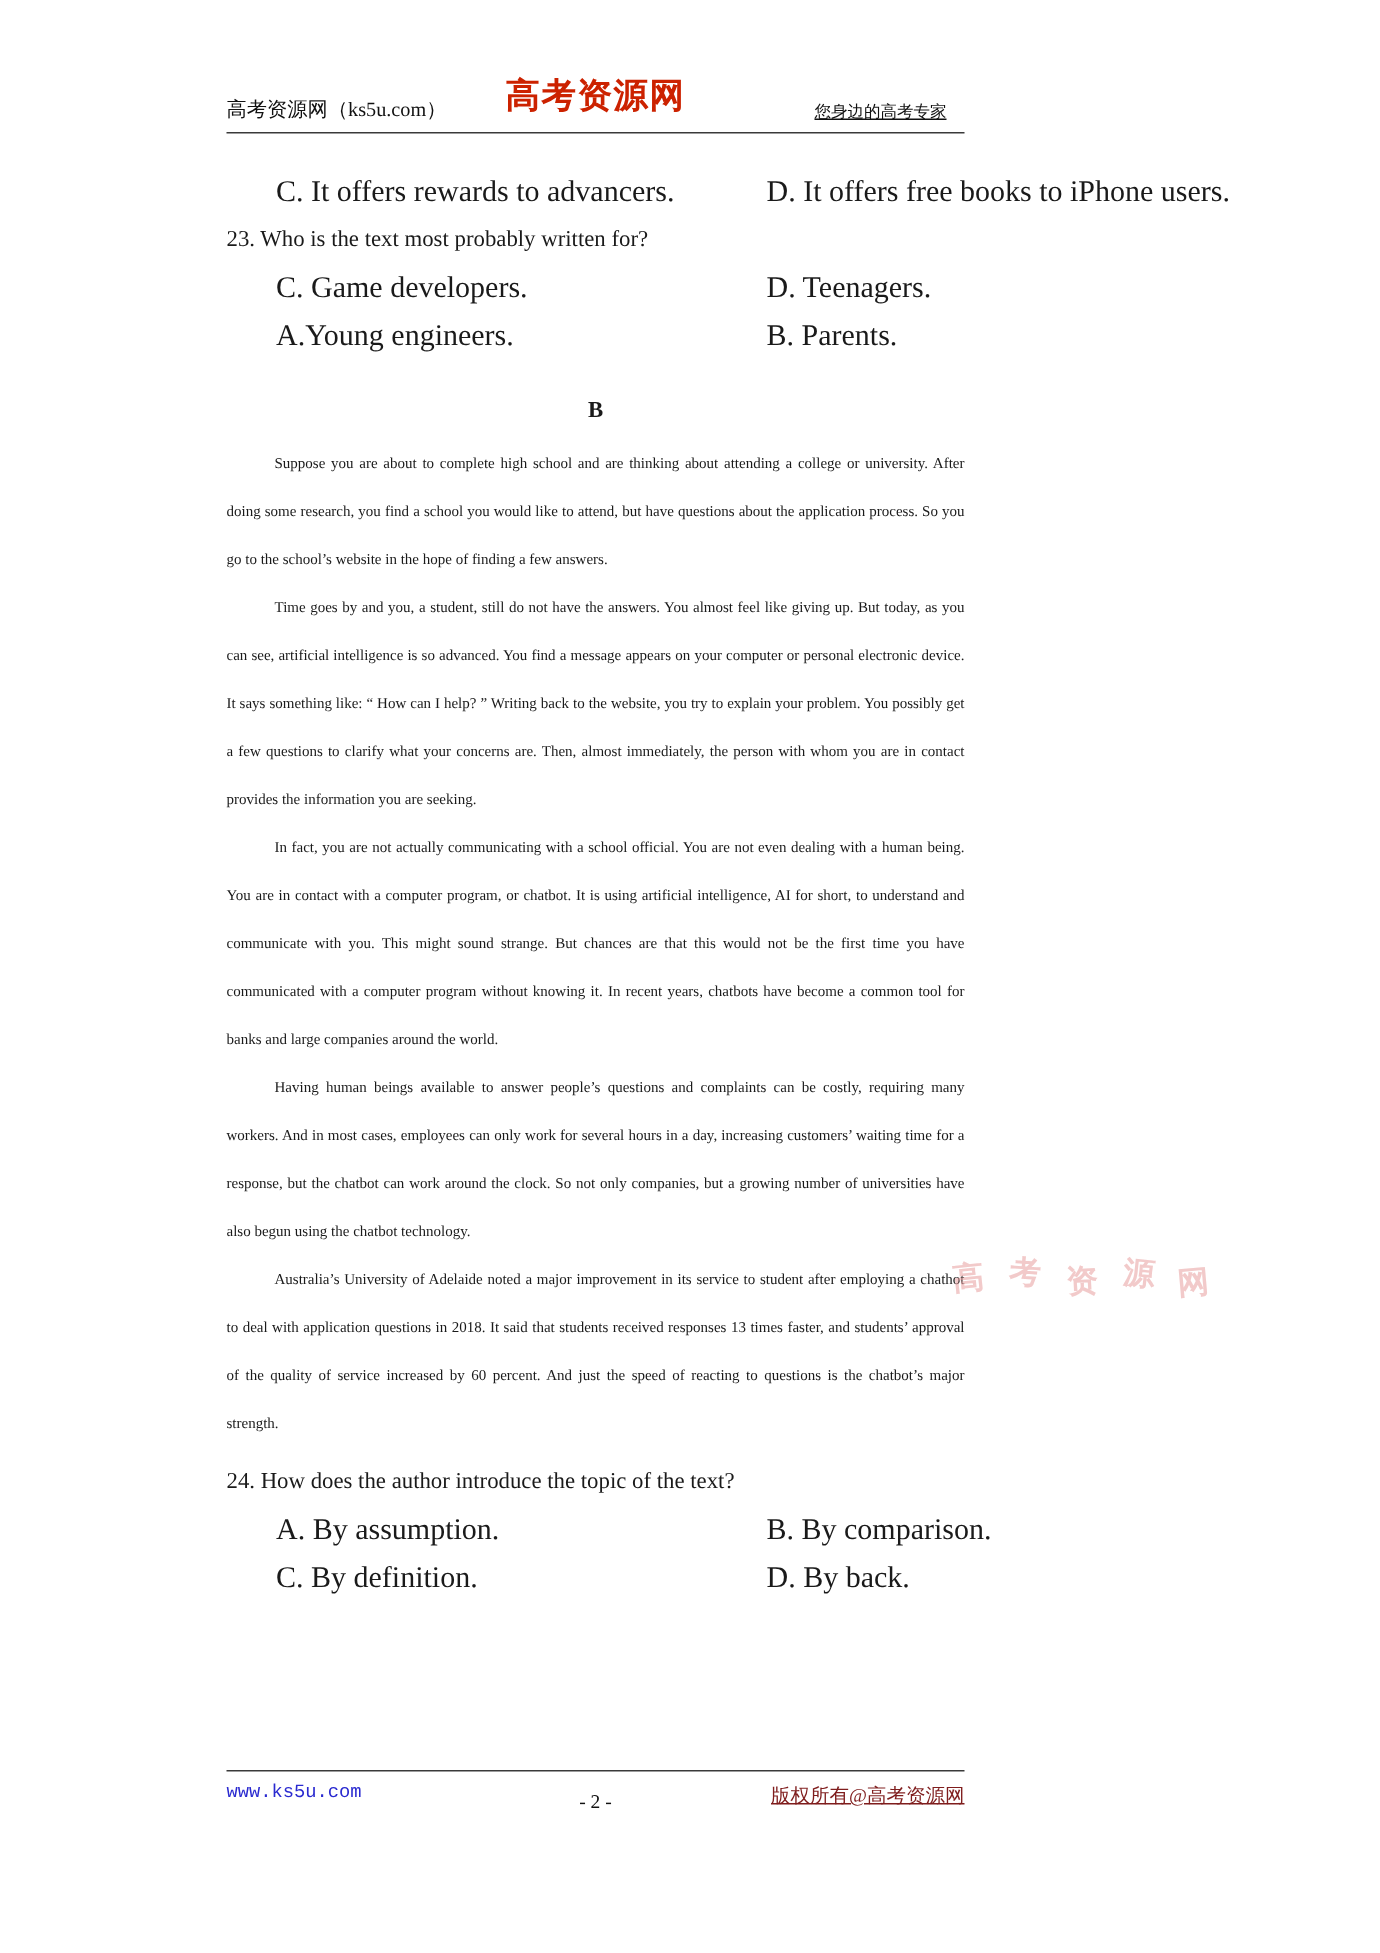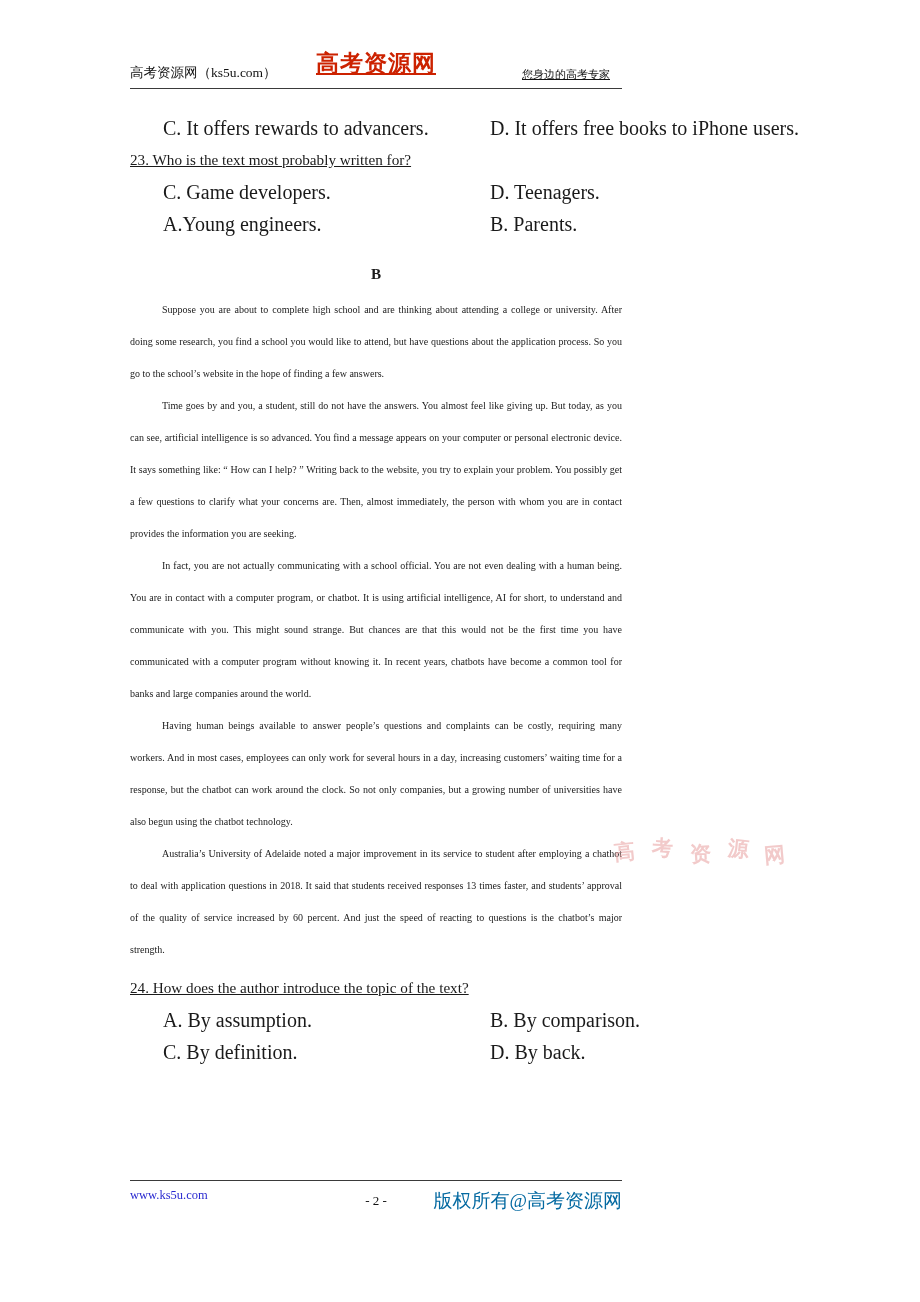--- a/index.html
+++ b/index.html
@@ -15,20 +15,21 @@
     position: relative;
     overflow: hidden;
   }
 
   .page {
     position: relative;
     width: 752px;
     height: 1302px;
     box-sizing: border-box;
     padding: 0 130px;
+    margin-left: 21px;
   }
 
   
   .page-header {
     position: absolute;
     left: 130px;
     right: 130px;
     top: 52px;
     height: 38px;
   }
@@ -49,21 +50,20 @@
     position: absolute;
     left: 50%;
     transform: translateX(-50%);
     top: -4px;
     font-family: "DejaVu Serif", "Liberation Serif", serif;
     font-size: 23px;
     font-weight: bold;
     color: #cc2200;
     letter-spacing: 1px;
     white-space: nowrap;
-    text-decoration: underline;
   }
   .header-right {
     position: absolute;
     right: 12px;
     bottom: 0;
     font-size: 11px;
     color: #111;
     white-space: nowrap;
     text-decoration: underline;
   }
@@ -81,21 +81,20 @@
     position: absolute;
     left: 130px;
     right: 130px;
     top: 112px;
   }
 
   .q-line {
     font-size: 15.2px;
     line-height: 32px;
     white-space: nowrap;
-    text-decoration: underline;
   }
   .q-stem {
     padding-left: 0;
   }
   .opt-row {
     position: relative;
     height: 32px;
     line-height: 32px;
     font-size: 20px;
   }
@@ -171,41 +170,42 @@
     position: absolute;
     left: 130px;
     right: 130px;
     top: 1188px;
     height: 26px;
   }
   .footer-left {
     position: absolute;
     left: 0;
     top: 0;
-    font-family: Liberation Serif, serif;
+    font-family: Liberation Mono, monospace;
     font-size: 12.5px;
     color: #2a2ad0;
     white-space: nowrap;
   }
   .footer-center {
     position: absolute;
     left: 50%;
     transform: translateX(-50%);
     top: 5px;
     font-size: 13px;
     color: #111;
     white-space: nowrap;
   }
   .footer-right {
     position: absolute;
     right: 0;
     top: 0;
-    font-size: 19px;
-    color: #0369a1;
-    white-space: nowrap;
+    font-size: 13px;
+    color: #7f1d1d;
+    white-space: nowrap;
+    text-decoration: underline;
   }
 </style>
 </head>
 <body>
 
 <div class="page">
 
   <div class="page-header">
     <div class="header-row">
       <span class="header-left">高考资源网（ks5u.com）</span>

